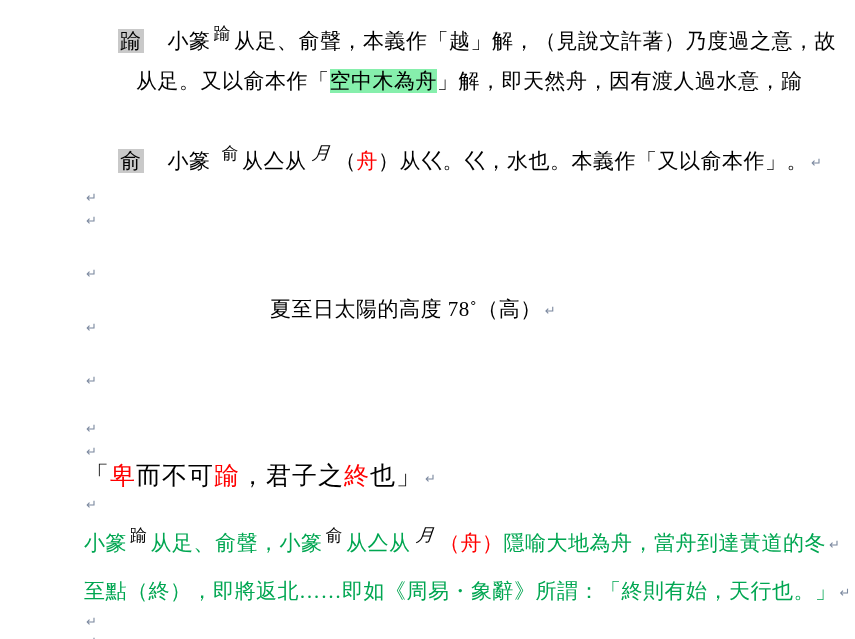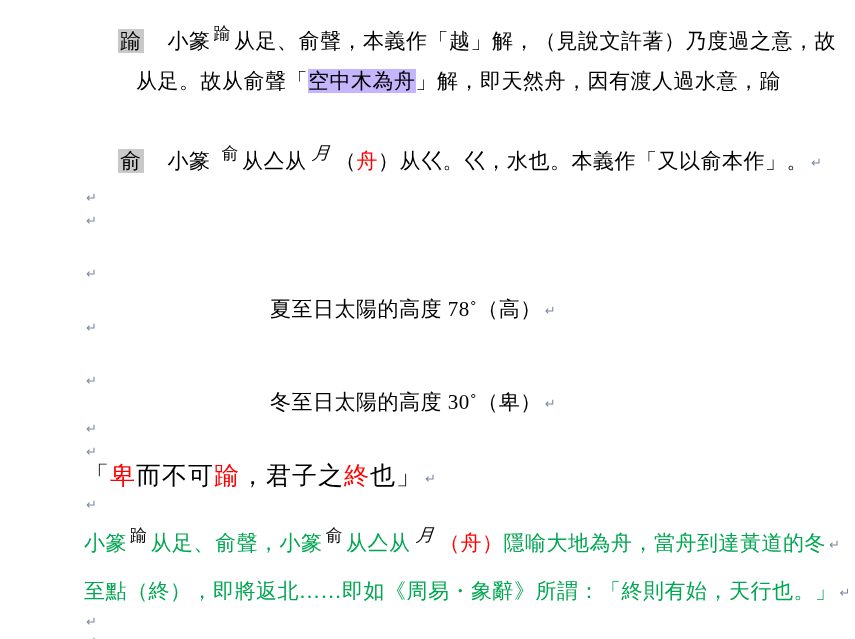--- a/index.html
+++ b/index.html
@@ -15,21 +15,21 @@
     position:absolute;
     white-space:nowrap;
     font-size:21px;
     line-height:1.25;
     letter-spacing:0.5px;
   }
   .quote-line{font-size:25px;letter-spacing:1px;text-align:center;}
   .green{color:#00a651;}
   .red{color:#ff0000;}
   .hl-gray{background:#c9c9c9;padding:0 2px;}
-  .hl-yellow{background:#c4b5fd;}
+  .hl-yellow{background:#86efac;}
   .hw-gap{margin-right:24px;}
   .sp-sm{margin-right:8px;}
   .seal{
     display:inline-block;
     font-size:17px;
     transform:translateY(-9px);
     margin:0 3px;
     color:#000;
   }
   .seal-moon{
@@ -55,21 +55,21 @@
 </head>
 <body>
 
 <div class="page">
 
   <div class="line" style="left:118px;top:28px;">
     <span class="hl-gray hw-gap">踰</span><span>小篆</span><span class="seal">踰</span><span>从足、俞聲，本義作「越」解，（見說文許著）乃度過之意，故</span>
   </div>
 
   <div class="line" style="left:136px;top:68px;">
-    <span>从足。故从俞聲「</span><span class="hl-yellow">空中木為舟</span><span>」解，即天然舟，因有渡人過水意，踰</span>
+    <span>从足。又以俞本作「</span><span class="hl-yellow">空中木為舟</span><span>」解，即天然舟，因有渡人過水意，踰</span>
   </div>
 
 
   <div class="line" style="left:118px;top:148px;">
     <span class="hl-gray hw-gap">俞</span><span class="sp-sm">小篆</span><span class="seal">俞</span><span>从亼从</span><span class="seal-moon">月</span><span>（</span><span class="red">舟</span><span>）</span><span>从巜。巜，水也。本義作「又以俞本作」。</span><span class="mark">↵</span>
   </div>
 
   <div class="mark-solo" style="left:86px;top:190px;">↵</div>
   <div class="mark-solo" style="left:86px;top:213px;">↵</div>
 
@@ -78,23 +78,20 @@
 
   <div class="line" style="left:270px;top:296px;">
     <span>夏至日太陽的高度 78˚（高）</span><span class="mark">↵</span>
   </div>
 
   <div class="mark-solo" style="left:86px;top:320px;">↵</div>
 
 
   <div class="mark-solo" style="left:86px;top:373px;">↵</div>
 
-  <div class="line" style="left:270px;top:389px;">
-    <span>冬至日太陽的高度 30˚（卑）</span><span class="mark">↵</span>
-  </div>
 
   <div class="mark-solo" style="left:86px;top:421px;">↵</div>
   <div class="mark-solo" style="left:86px;top:444px;">↵</div>
 
   <div class="line quote-line" style="left:84px;top:460px;">
     <span>「</span><span class="red">卑</span><span>而不可</span><span class="red">踰</span><span>，君子之</span><span class="red">終</span><span>也」</span><span class="mark">↵</span>
   </div>
 
   <div class="mark-solo" style="left:86px;top:497px;">↵</div>
 

